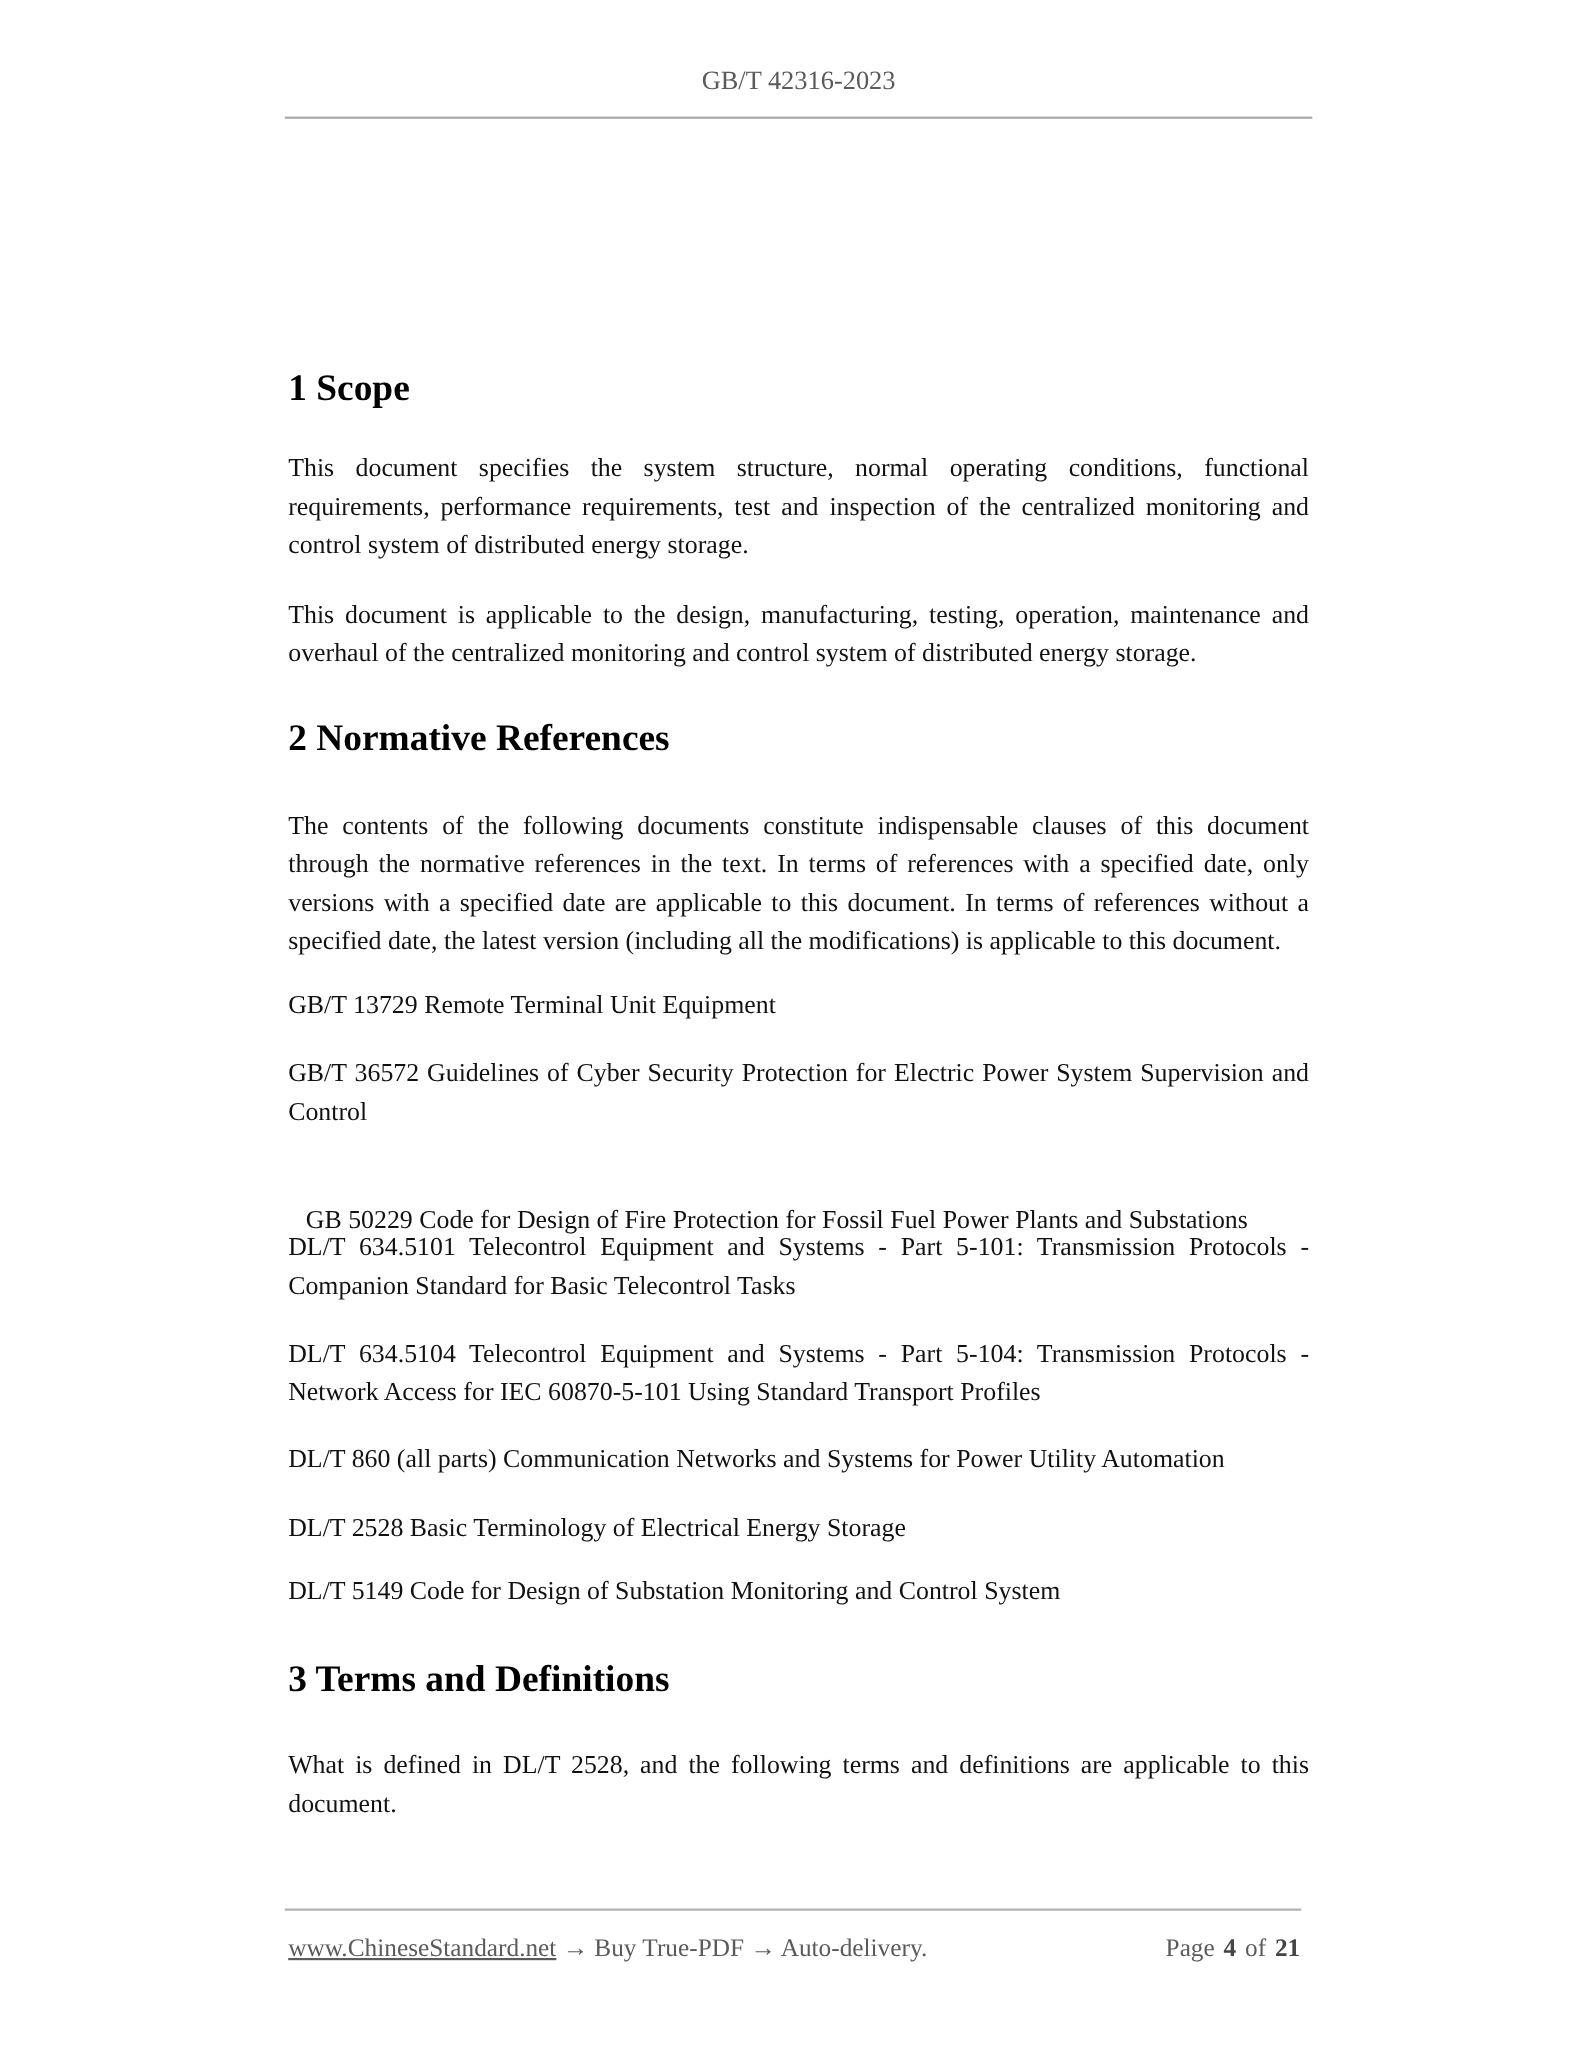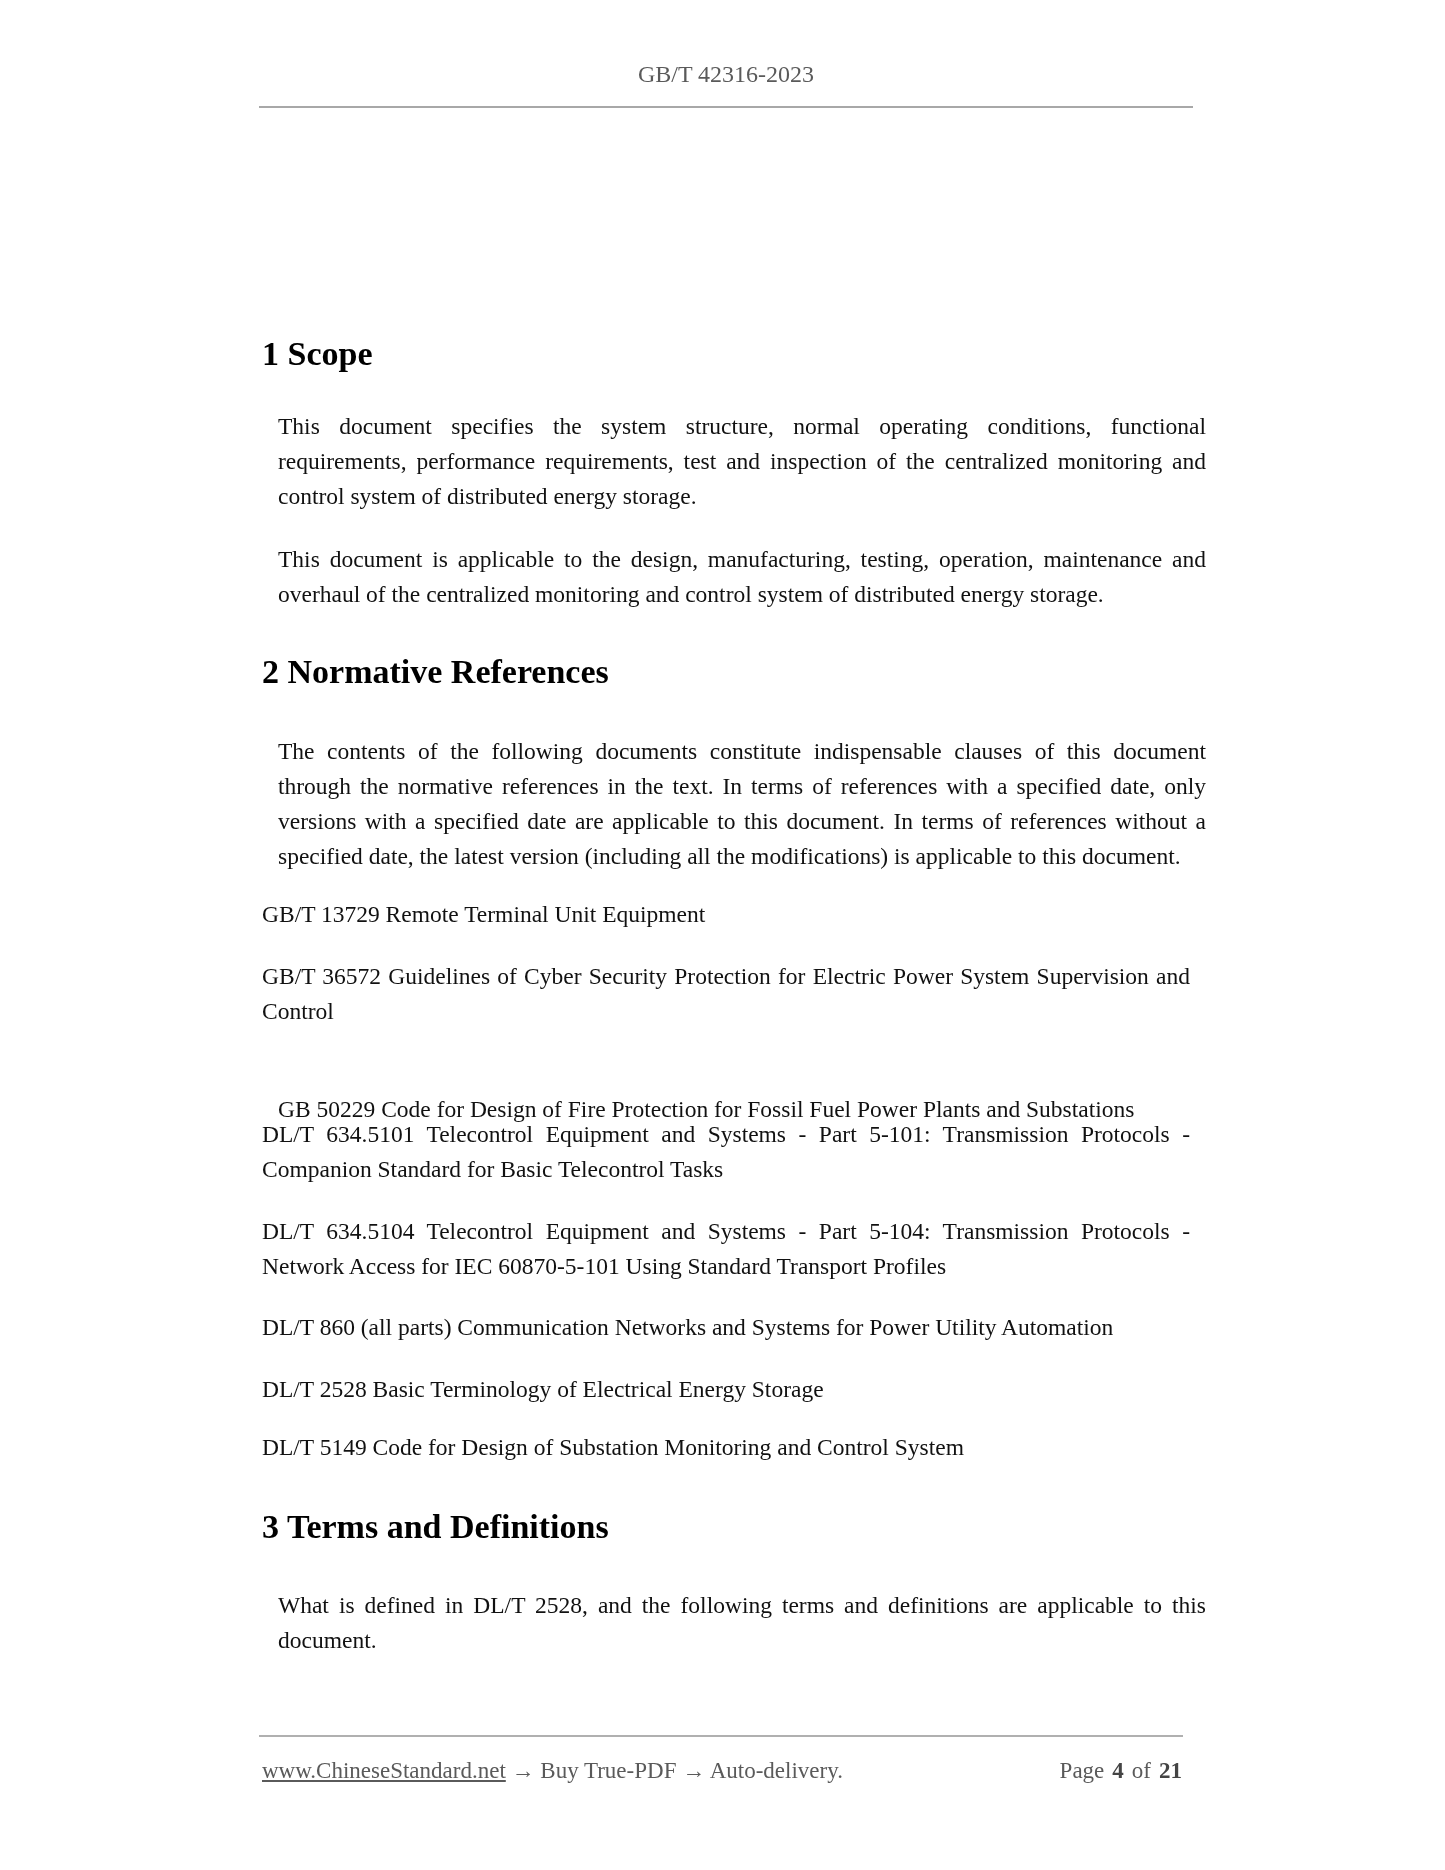--- a/index.html
+++ b/index.html
@@ -60,21 +60,21 @@
     position: absolute;
     left: 0;
     font-weight: bold;
     font-size: 34px;
     line-height: 44px;
     color: #000;
     white-space: nowrap;
   }
   .para {
     position: absolute;
-    left: 16px;
+    left: 0;
     width: 928px;
     font-size: 23.5px;
     line-height: 35px;
     text-align: justify;
     color: #111;
   }
   .ref {
     position: absolute;
     left: 0;
     width: 928px;

